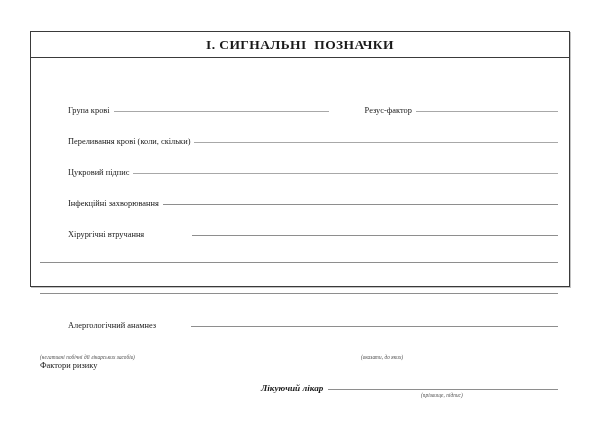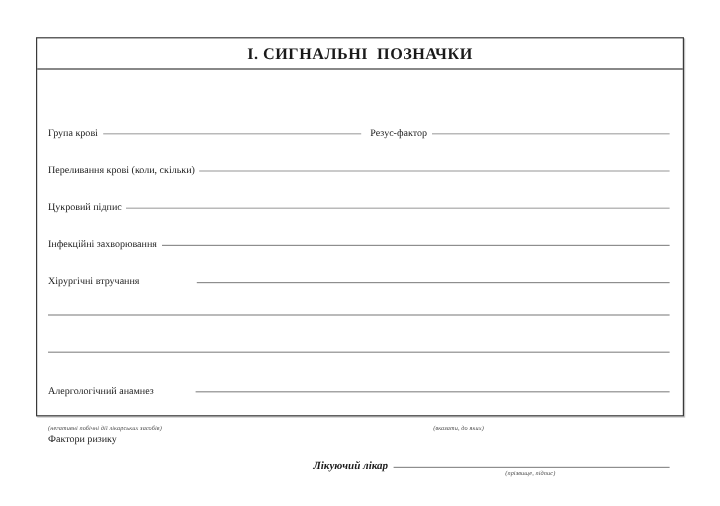--- a/index.html
+++ b/index.html
@@ -15,21 +15,21 @@
     font-family: "Liberation Serif", "DejaVu Serif", serif;
     color: #1a1a1a;
   }
 
   
   #form-sheet {
     position: absolute;
     left: 30px;
     top: 31px;
     width: 540px;
-    height: 316px;
+    height: 256px;
     background: #ffffff;
     border: 1px solid #3a3a3a;
     box-sizing: border-box;
     box-shadow: 1px 1px 0 rgba(120,120,120,0.45);
   }
 
   
   #title-band {
     height: 25px;
     border-bottom: 1px solid #3a3a3a;
@@ -57,20 +57,21 @@
     right: 11px;
     display: flex;
     align-items: baseline;
     font-size: 8.4px;
     white-space: nowrap;
   }
   .row .label {
     flex: 0 0 auto;
     padding-right: 4px;
     line-height: 1.1;
+    margin-left: 28px;
   }
   .row .rule {
     flex: 1 1 auto;
     border-bottom: 1px solid #8e8e8e;
     height: 0;
     position: relative;
     top: -1px;
   }
   .row .rule.thin {
     border-bottom-color: #a8a8a8;

